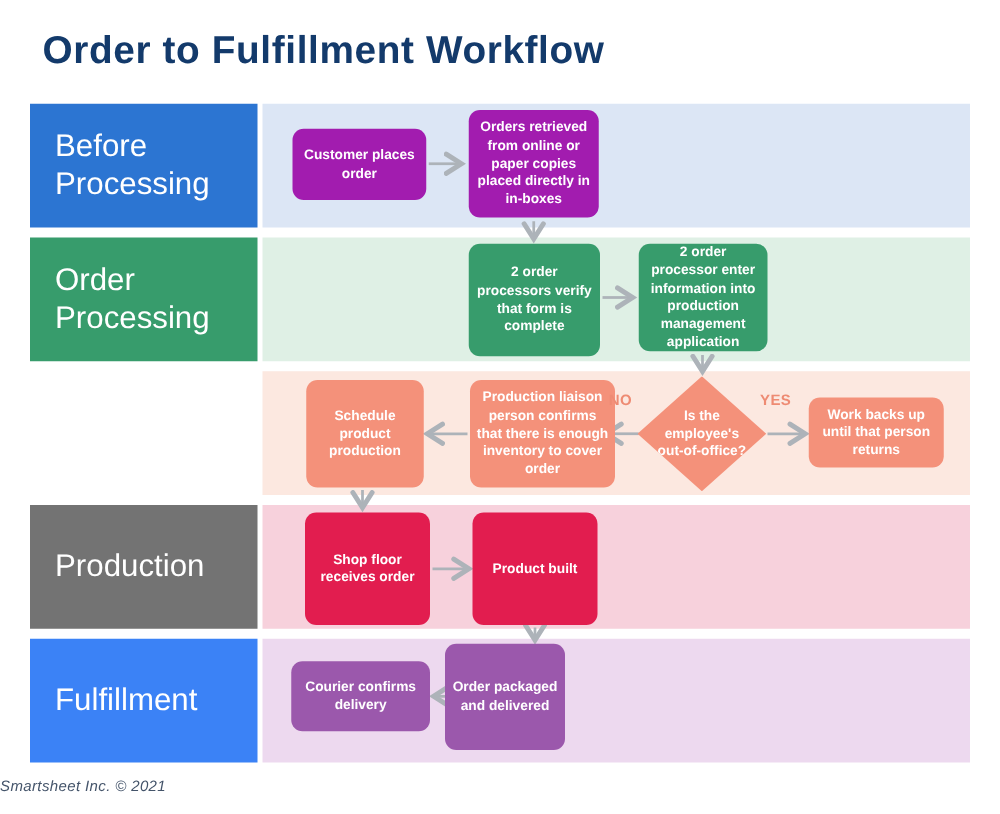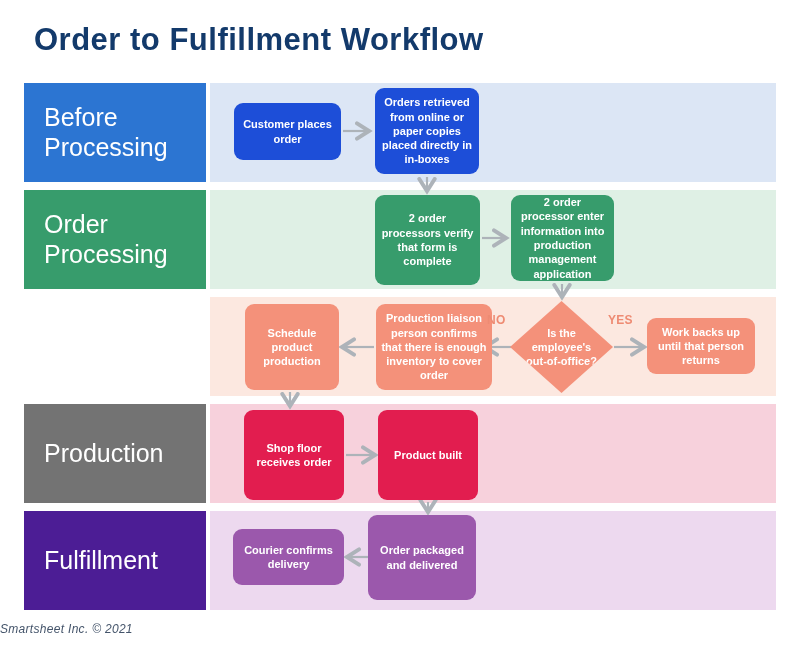--- a/index.html
+++ b/index.html
@@ -16,40 +16,40 @@
     position:absolute;left:24px;width:182px;height:99px;
     display:flex;align-items:center;box-sizing:border-box;padding-left:20px;padding-right:8px;
     color:#ffffff;font-weight:normal;font-size:25px;line-height:1.18;
   }
   .lane-b{position:absolute;left:210px;width:566px;height:99px;}
   .r0{top:83px}.r1{top:190px}.r2{top:297px}.r3{top:404px}.r4{top:511px}
   .h-blue{background:#2C75D2}.b-blue{background:#DCE6F5}
   .h-green{background:#379C6C}.b-green{background:#DFF0E5}
   .h-salmon{background:#F4917A}.b-salmon{background:#FCE8E0}
   .h-crimson{background:#737373}.b-crimson{background:#F7D1DC}
-  .h-purple{background:#4c1d95}.b-purple{background:#EDD9EF}
+  .h-purple{background:#3b82f6}.b-purple{background:#EDD9EF}
   
   .node{
     position:absolute;display:flex;align-items:center;justify-content:center;
     text-align:center;color:#ffffff;font-weight:bold;font-size:11px;line-height:1.3;
     border-radius:9px;box-sizing:border-box;padding:5px;
   }
-  .nc-blue{background:#1d4ed8}.nc-green{background:#379C6C}
+  .nc-blue{background:#a21caf}.nc-green{background:#379C6C}
   .nc-salmon{background:#F4917A}.nc-crimson{background:#E21D4F}.nc-purple{background:#9B58AC}
   .n0{left:234px;top:103px;width:107px;height:57px}
   .n1{left:375px;top:88px;width:104px;height:86px}
   .n2{left:375px;top:195px;width:105px;height:90px}
   .n3{left:511px;top:195px;width:103px;height:86px}
   .n4{left:245px;top:304px;width:94px;height:86px}
   .n5{left:376px;top:304px;width:116px;height:86px}
   .n6{left:647px;top:318px;width:108px;height:56px}
   .n7{left:244px;top:410px;width:100px;height:90px}
   .n8{left:378px;top:410px;width:100px;height:90px}
   .n9{left:233px;top:529px;width:111px;height:56px}
-  .n10{left:368px;top:515px;width:108px;height:85px}
+  .n10{left:356px;top:515px;width:96px;height:85px}
   .diamond{
     left:510px;top:301px;width:103px;height:92px;border-radius:0;padding:14px;
     clip-path:polygon(50% 0,100% 50%,50% 100%,0 50%);
   }
   .branch-label{
     position:absolute;font-weight:bold;font-size:12px;color:#EE8B73;letter-spacing:.3px;
   }
   .no-pos{left:487px;top:313px}
   .yes-pos{left:608px;top:313px}
   .arrows{position:absolute;left:0;top:0;width:800px;height:651px;pointer-events:none;}

